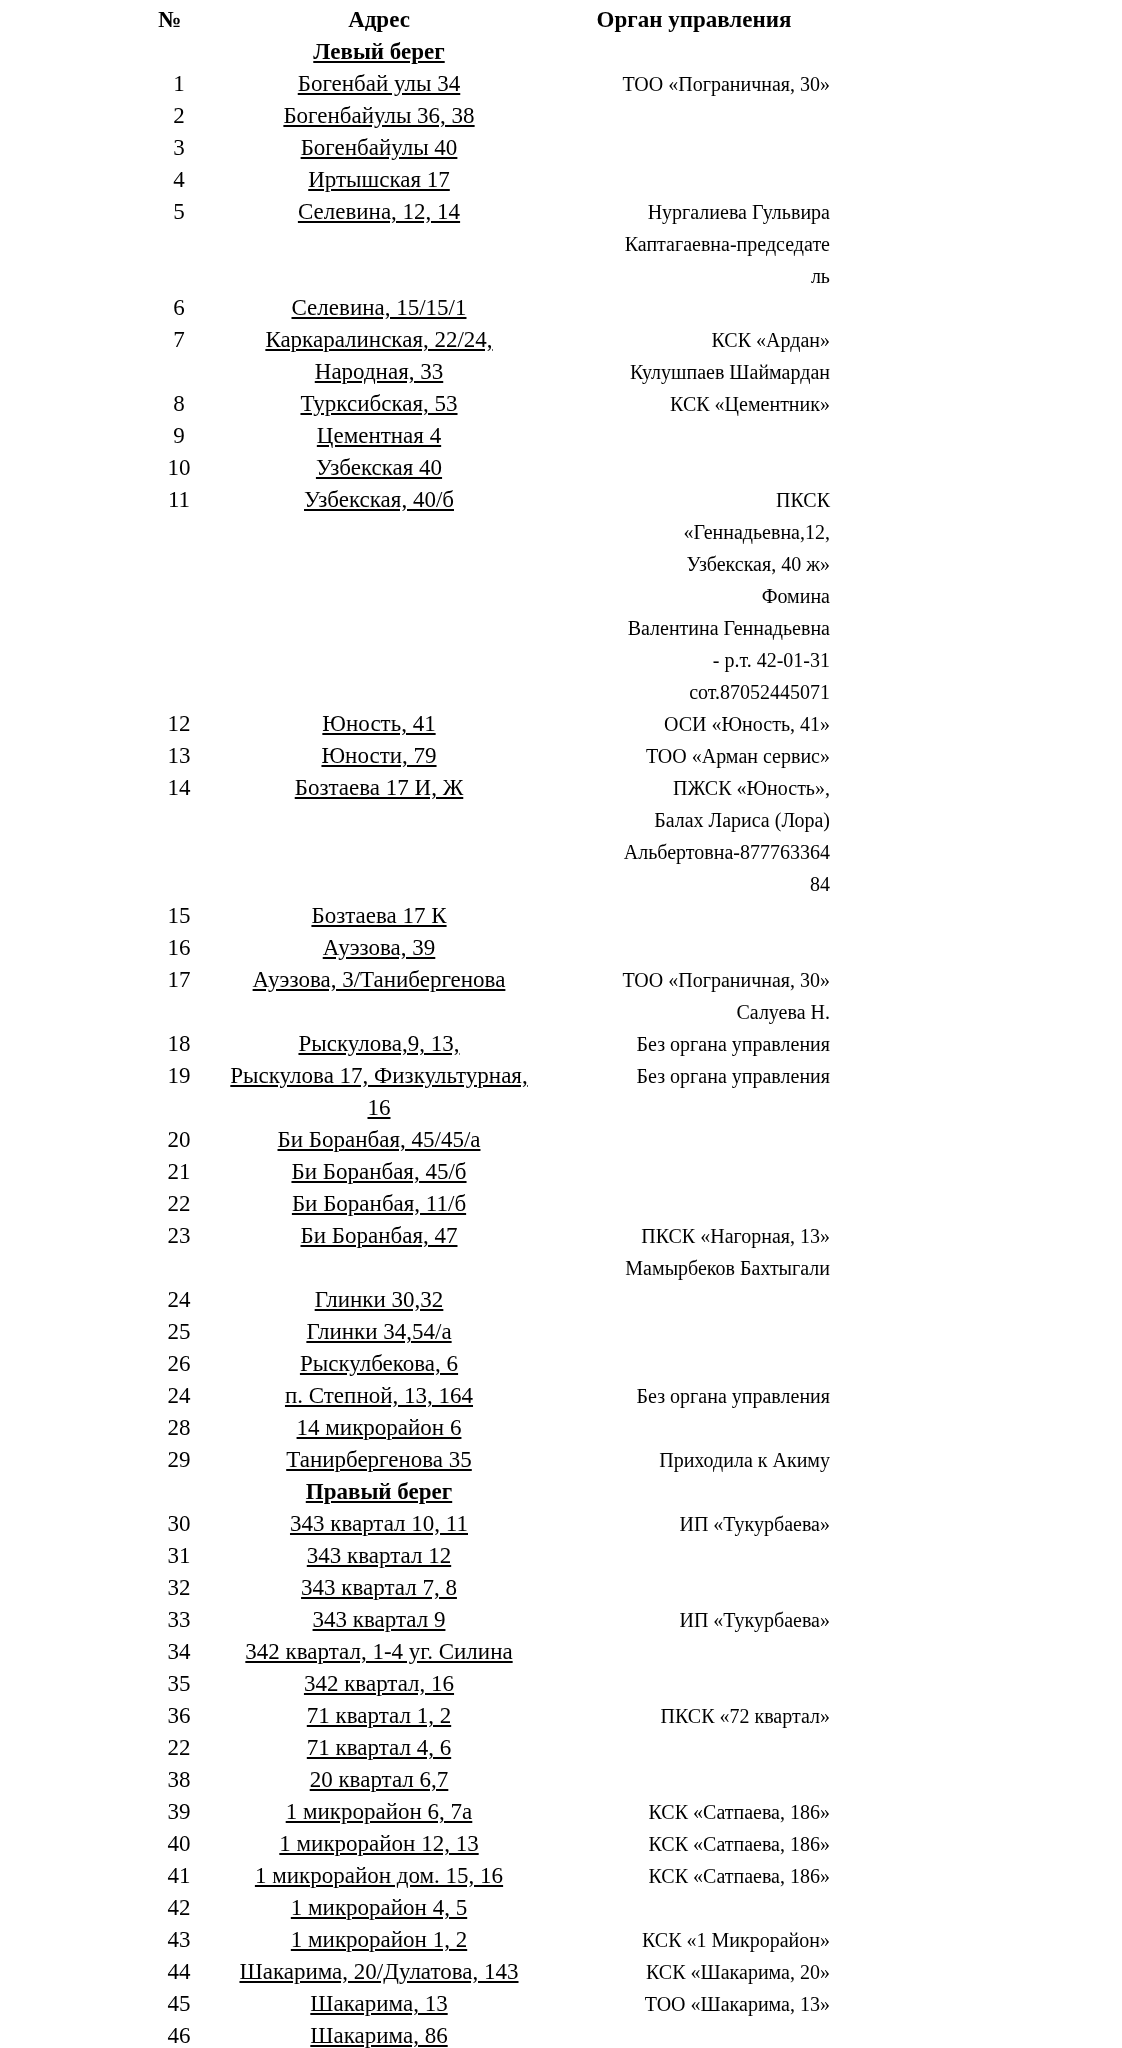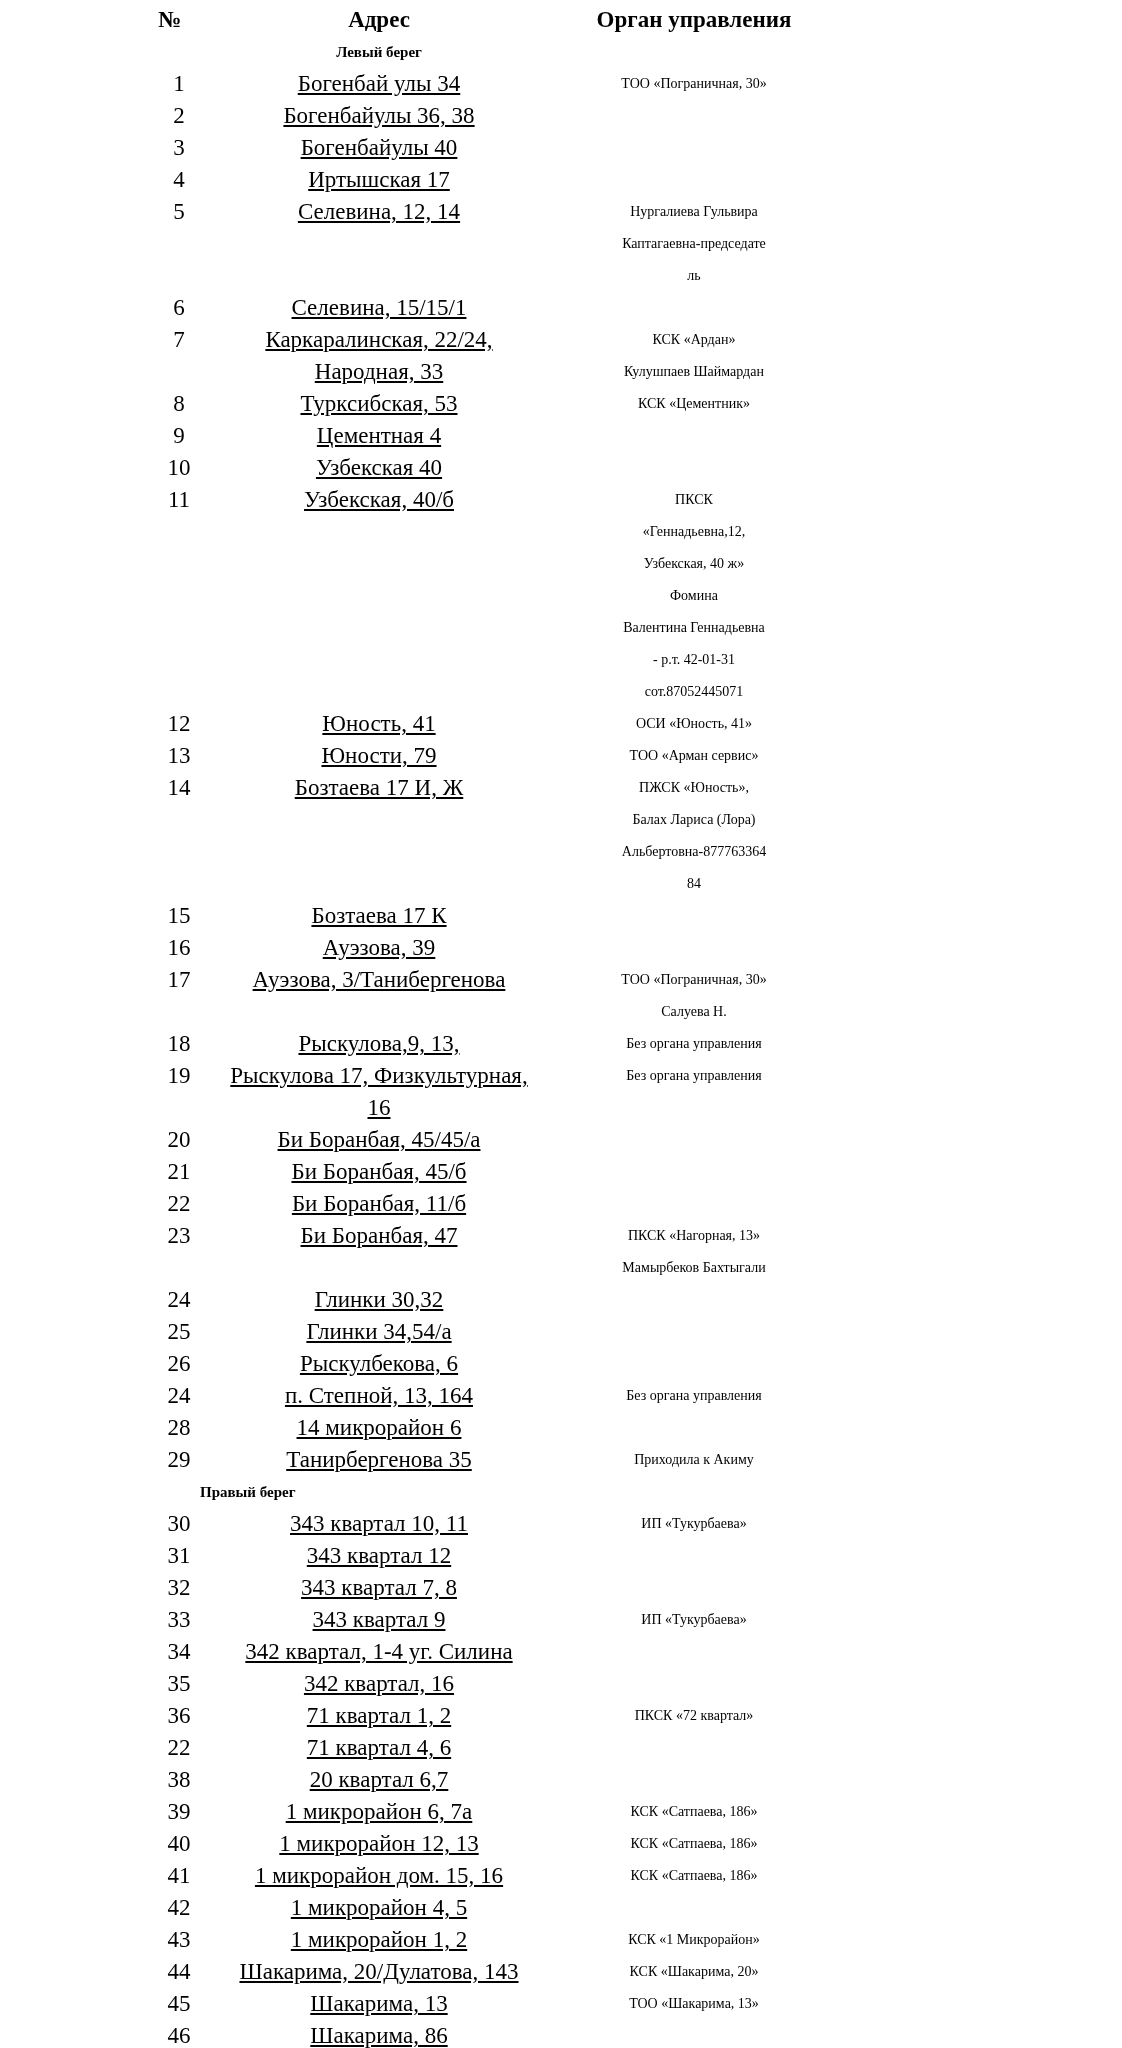--- a/index.html
+++ b/index.html
@@ -29,24 +29,24 @@
     vertical-align: top;
     padding: 0;
     line-height: 32px;
   }
   th { font-weight: bold; font-size: 23px; }
   th.h-num  { text-align: left; }
   th.h-addr { text-align: center; }
   th.h-org  { text-align: center; margin-top: 46px; }
   td.num  { font-size: 23px; text-align: center; }
   td.addr { font-size: 23px; text-align: center; text-decoration: underline; }
-  td.org  { font-size: 14px; text-align: center; }
-  td.section { font-size: 15px; font-weight: bold; }
+  td.org  { font-size: 20px; text-align: right; }
+  td.section { font-size: 23px; font-weight: bold; text-decoration: underline; }
   td.section.center { text-align: center; }
-  td.section.left   { text-align: left; }
+  td.section.left   { text-align: center; }
   .line { line-height: 32px; white-space: nowrap; }
 </style>
 </head>
 <body>
 
 <div class="page">
   <table class="doc-table">
     <colgroup>
       <col class="c-num">
       <col class="c-addr">

